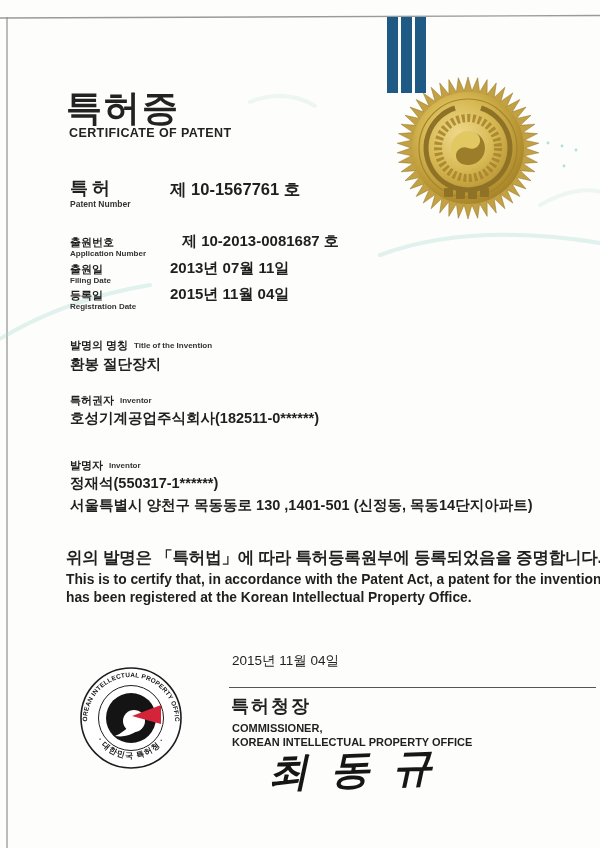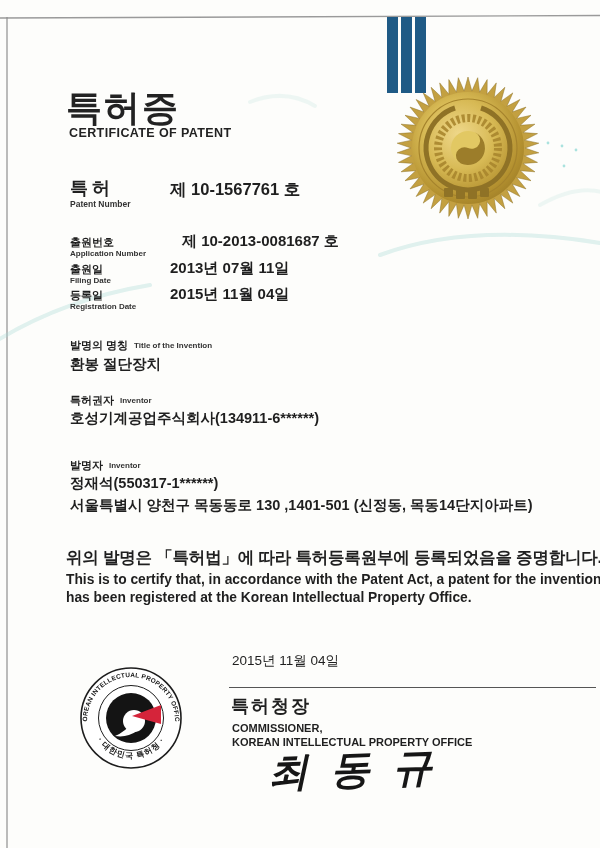--- a/index.html
+++ b/index.html
@@ -122,21 +122,21 @@
   <div class="abs val r3v">2015년 11월 04일</div>
 
   <div class="abs blk-label inv-l">
     <span>발명의 명칭</span><span class="blk-sub">Title of the Invention</span>
   </div>
   <div class="abs blk-line inv-v">환봉 절단장치</div>
 
   <div class="abs blk-label pat-l">
     <span>특허권자</span><span class="blk-sub">Inventor</span>
   </div>
-  <div class="abs blk-line pat-n">호성기계공업주식회사(134911-6******)</div>
+  <div class="abs blk-line pat-n">호성기계공업주식회사(182511-0******)</div>
 
   <div class="abs blk-label invt-l">
     <span>발명자</span><span class="blk-sub">Inventor</span>
   </div>
   <div class="abs blk-line invt-n">정재석(550317-1******)</div>
   <div class="abs blk-line invt-a">서울특별시 양천구 목동동로 130 ,1401-501 (신정동, 목동14단지아파트)</div>
 
   <div class="abs st-ko">위의 발명은 「특허법」에 따라 특허등록원부에 등록되었음을 증명합니다.</div>
   <div class="abs st-en st-e1">This is to certify that, in accordance with the Patent Act, a patent for the invention</div>
   <div class="abs st-en st-e2">has been registered at the Korean Intellectual Property Office.</div>

